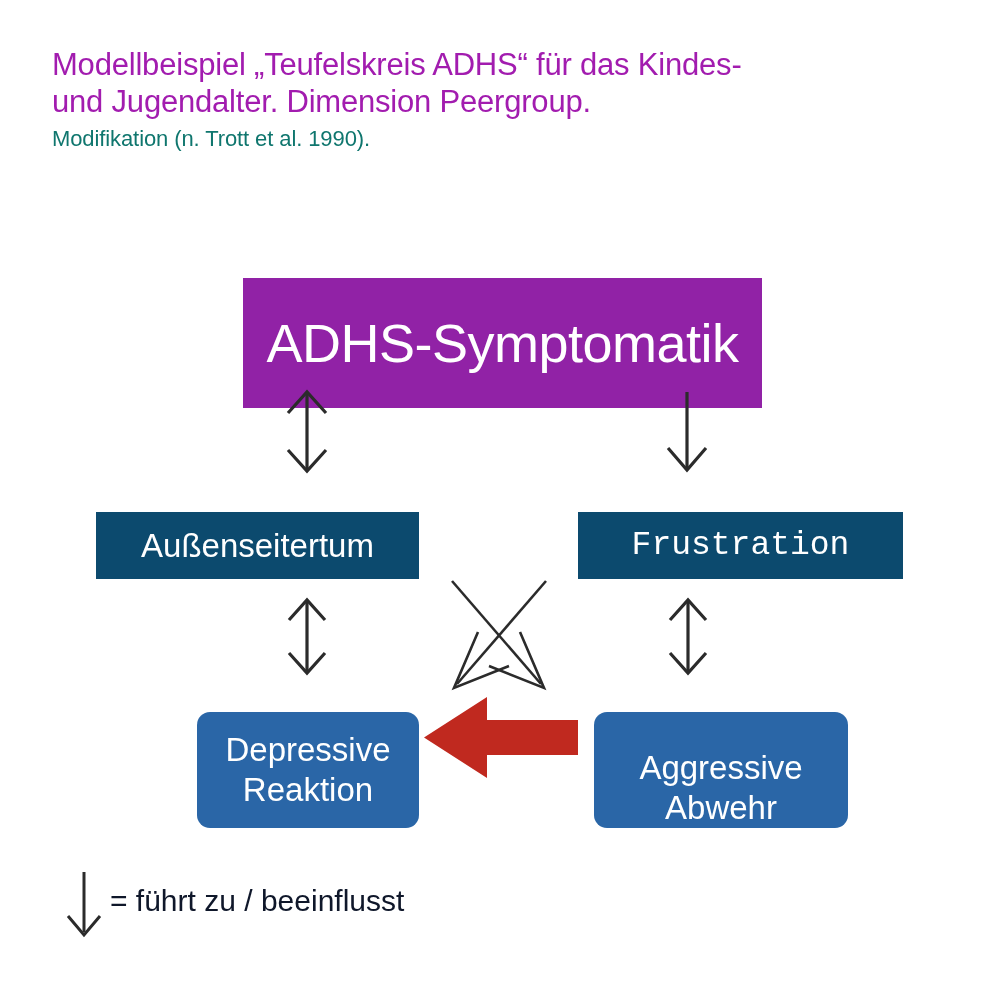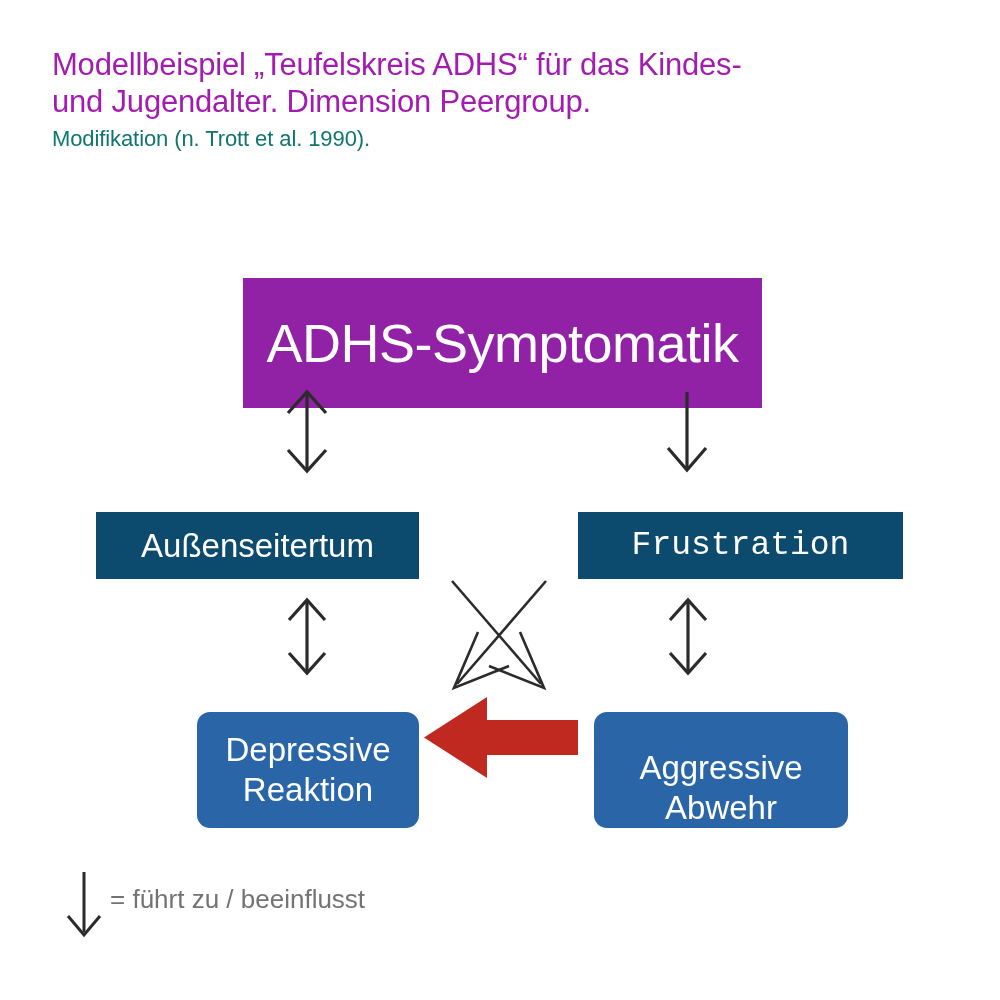--- a/index.html
+++ b/index.html
@@ -95,22 +95,22 @@
     position: absolute;
     left: 62px;
     top: 866px;
     width: 420px;
     height: 80px;
   }
   .legend-text {
     position: absolute;
     left: 48px;
     top: 18px;
-    font-size: 26px;
-    color: #737373;
+    font-size: 30px;
+    color: #0f172a;
     white-space: pre;
   }
 </style>
 </head>
 <body>
 
 <div id="canvas">
 
   <div class="title-block">
     <div class="title-line">Modellbeispiel „Teufelskreis ADHS“ für das Kindes-</div>

